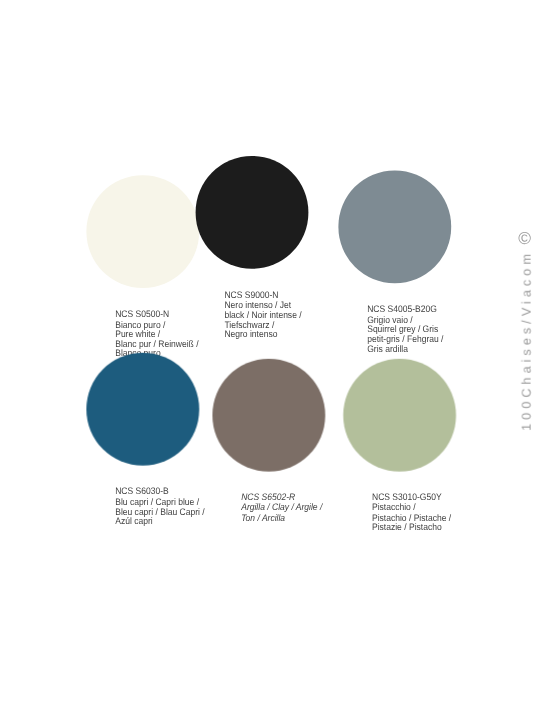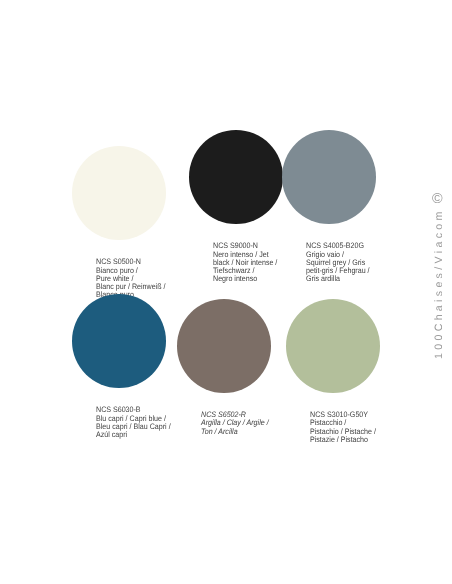--- a/index.html
+++ b/index.html
@@ -77,31 +77,31 @@
       <div class="swatch" style="left: 0px; top: 16px;">
         <div class="swatch-disc" style="background: rgb(247, 245, 233);"></div>
         <div class="swatch-caption">
           <div>NCS S0500-N</div>
           <div>Bianco puro /</div>
           <div>Pure white /</div>
           <div>Blanc pur / Reinweiß /</div>
           <div>Blanco puro</div>
         </div>
       </div>
-      <div class="swatch" style="left: 117px; top: 0px;">
+      <div class="swatch" style="left: 91px; top: 0px;">
         <div class="swatch-disc" style="background: rgb(28, 28, 28);"></div>
         <div class="swatch-caption">
           <div>NCS S9000-N</div>
           <div>Nero intenso / Jet</div>
           <div>black / Noir intense /</div>
           <div>Tiefschwarz /</div>
           <div>Negro intenso</div>
         </div>
       </div>
-      <div class="swatch" style="left: 210px; top: 0px;">
+      <div class="swatch" style="left: 210px; top: 12px;">
         <div class="swatch-disc" style="background: rgb(126, 139, 147);"></div>
         <div class="swatch-caption">
           <div>NCS S4005-B20G</div>
           <div>Grigio vaio /</div>
           <div>Squirrel grey / Gris</div>
           <div>petit-gris / Fehgrau /</div>
           <div>Gris ardilla</div>
         </div>
       </div>
       <div class="swatch" style="left: 0px; top: 164px;">

